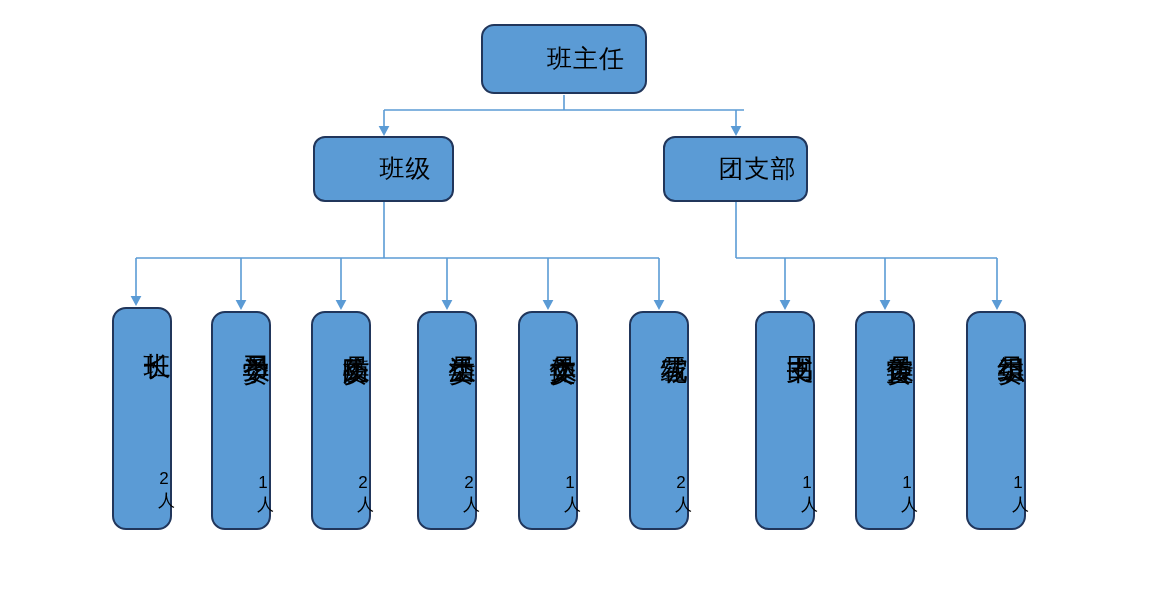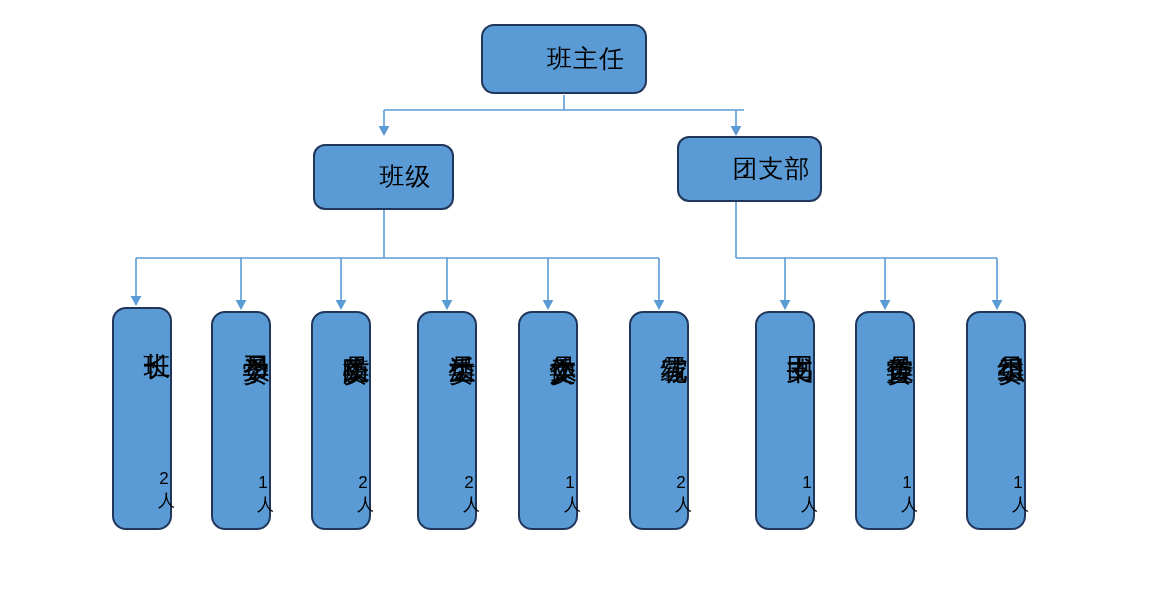--- a/index.html
+++ b/index.html
@@ -123,25 +123,25 @@
       <path d="M785,258 L785,305" marker-end="url(#arrowhead)"></path>
       <path d="M885,258 L885,305" marker-end="url(#arrowhead)"></path>
       <path d="M997,258 L997,305" marker-end="url(#arrowhead)"></path>
     </g>
   </svg>
 
   <div class="node level0" style="left:481px; top:24px; width:166px; height:70px;">
     <span class="node-label">班主任</span>
   </div>
 
-  <div class="node level1" style="left:313px; top:136px; width:141px; height:66px;margin-top:8px;">
+  <div class="node level1" style="left:313px; top:136px; width:141px; height:66px;">
     <span class="node-label">班级</span>
   </div>
 
-  <div class="node level1" style="left:663px; top:136px; width:145px; height:66px;margin-left:14px;">
+  <div class="node level1" style="left:663px; top:136px; width:145px; height:66px;">
     <span class="node-label">团支部</span>
   </div>
 
   <div class="node leaf" style="left:112px; top:307px; width:60px; height:223px;">
     <div class="leaf-inner">
       <div class="leaf-title">
         <span class="leaf-title-text">班长</span>
       </div>
       <div class="leaf-count">2人</div>
     </div>

